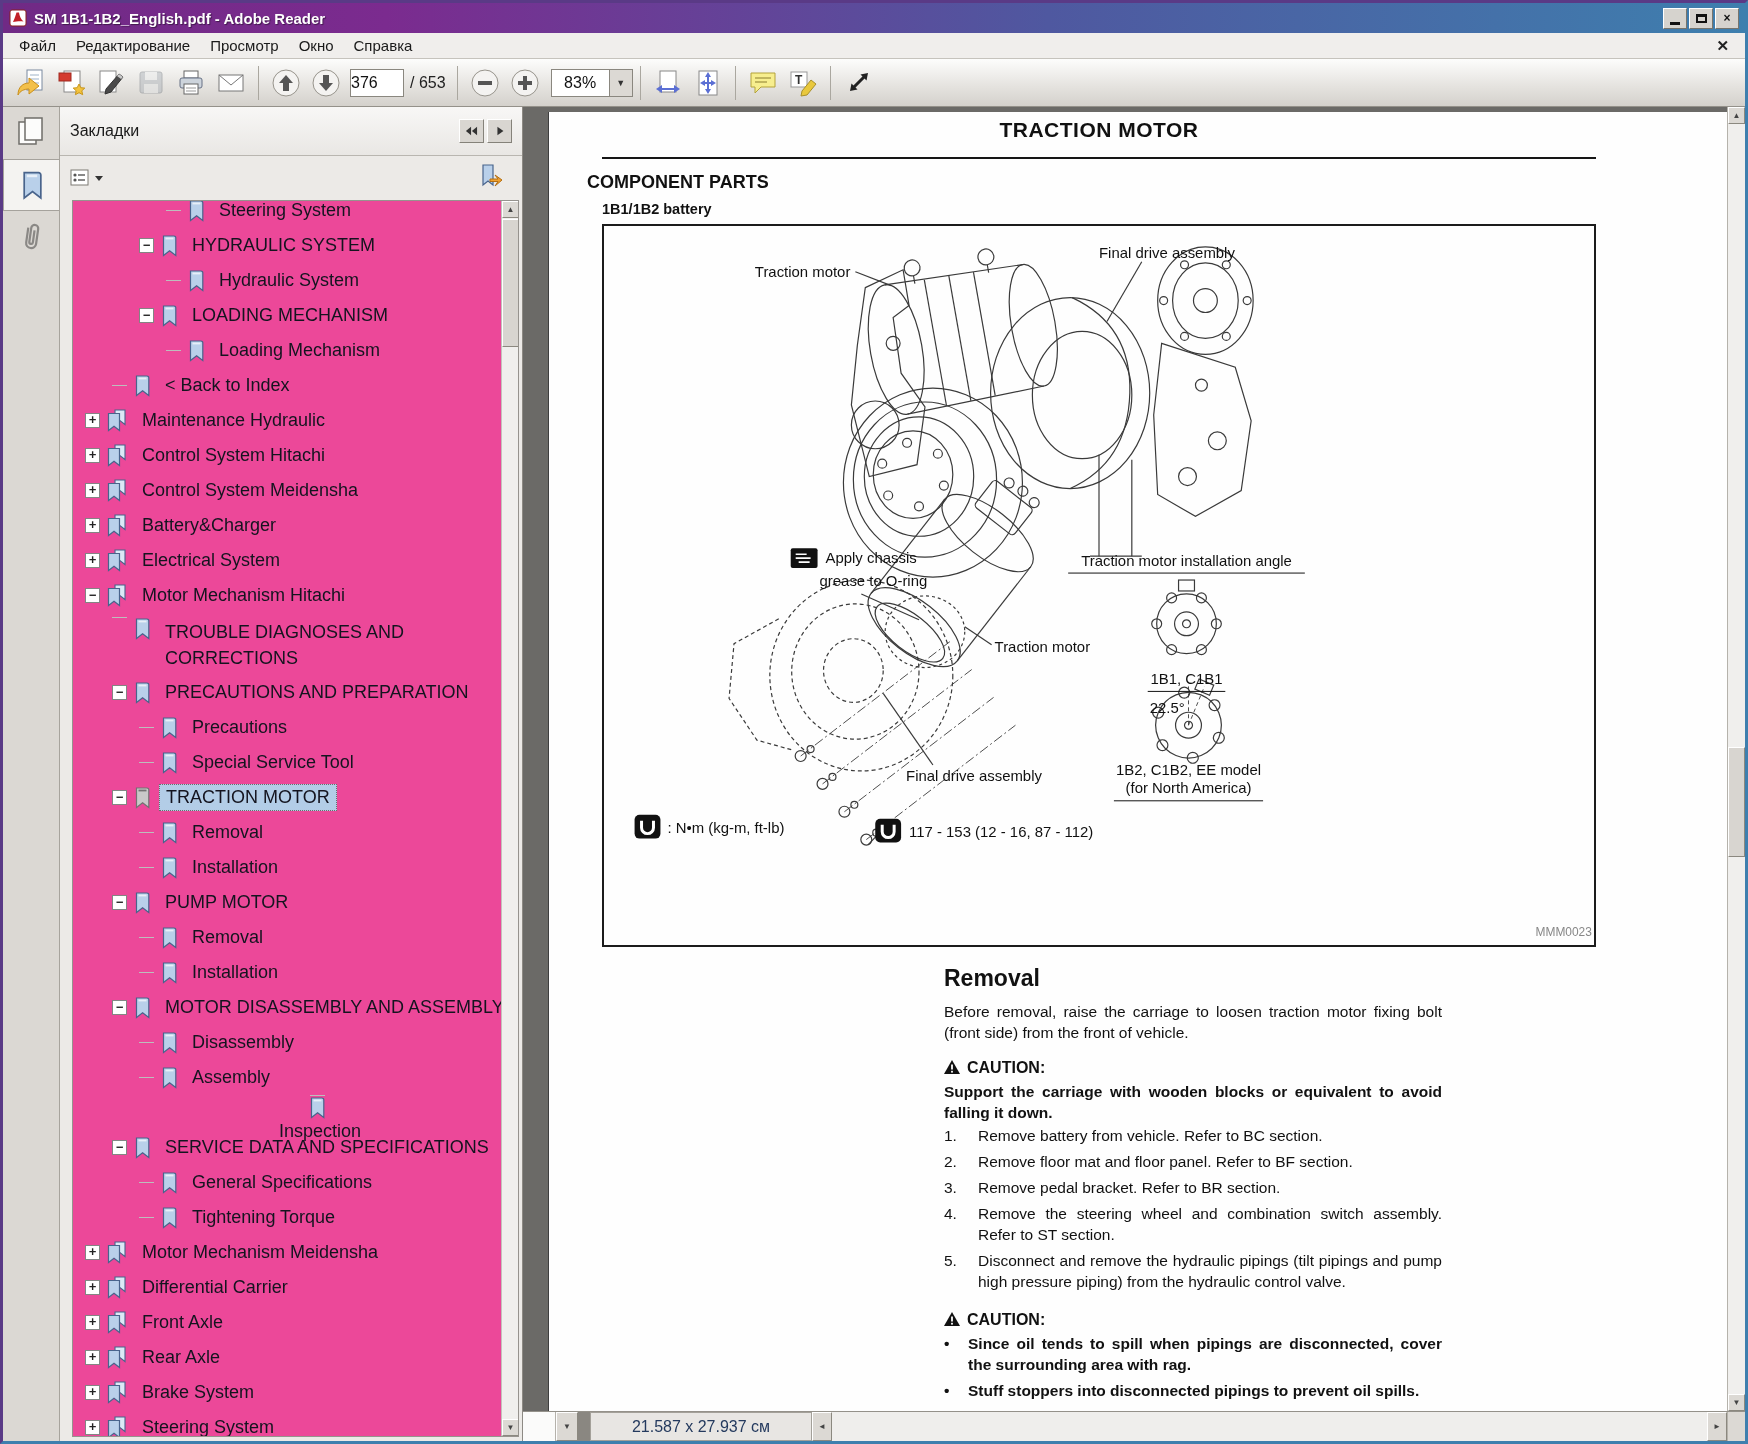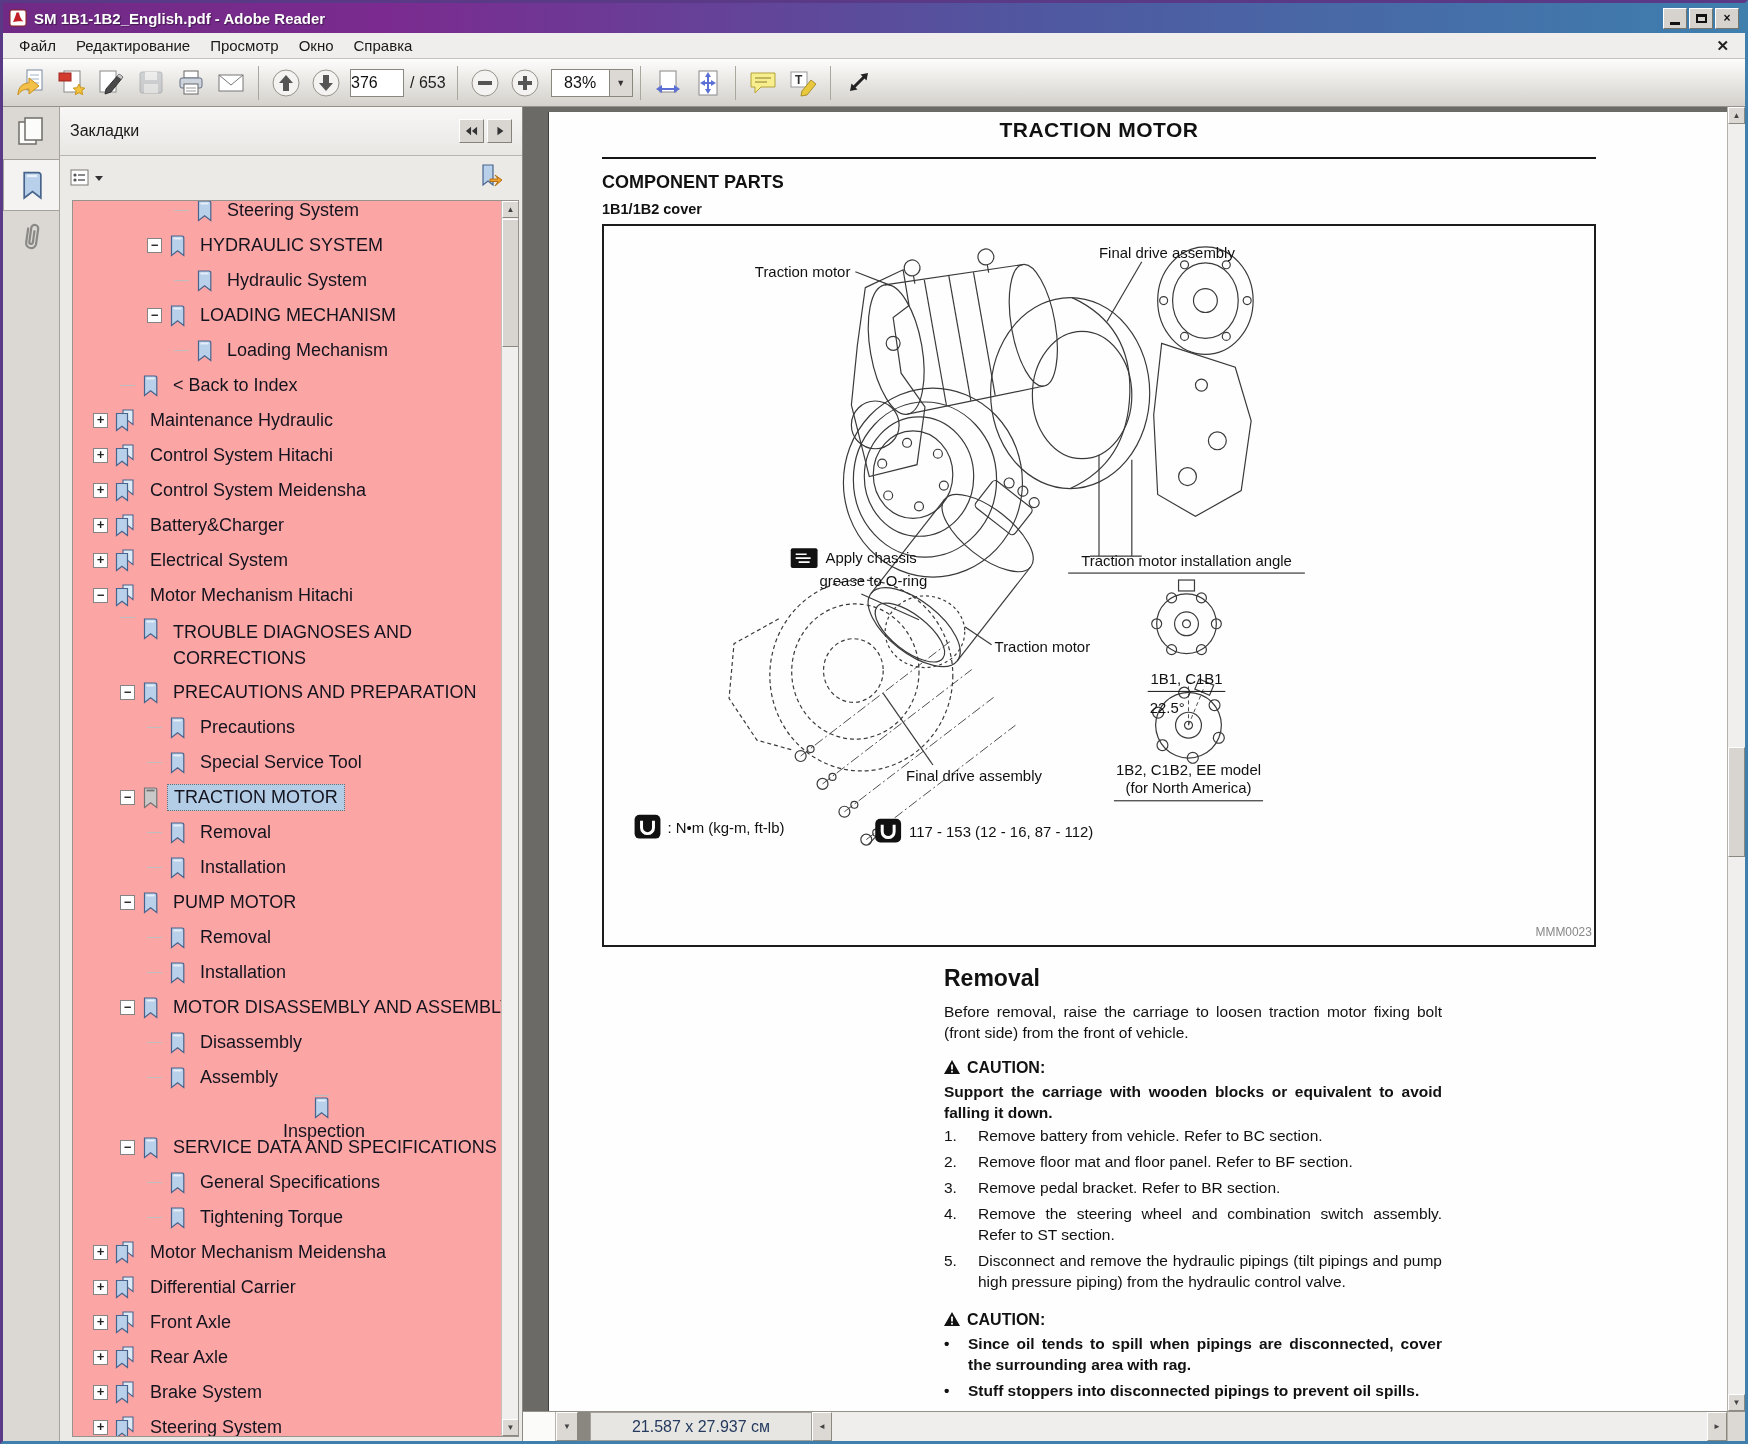--- a/index.html
+++ b/index.html
@@ -53,22 +53,22 @@
   
   .bookmarks { width:463px; background:#eceae7; border-right:1px solid #8d8a84; flex:none; position:relative; }
   .bm-header { height:49px; background:linear-gradient(#f8f7f6,#e9e7e4); border-bottom:1px solid #b9b6b0;
                display:flex; align-items:center; padding:0 10px; }
   .bm-title { font-size:16px; color:#1a1a1a; flex:1; }
   .navbtn { width:25px; height:24px; background:#d9d6d1; border:1px solid; border-color:#fff #85827a #85827a #fff;
             display:flex; align-items:center; justify-content:center; margin-left:3px; }
   .bm-options { height:43px; display:flex; align-items:center; padding:0 18px 0 10px; }
   .opt-spacer { flex:1; }
 
-  .tree-box { position:absolute; left:12px; right:3px; top:93px; bottom:4px; background:#fca5a5;
-              border:1px solid #96938e; overflow:hidden; padding:6px 17px 0 8px; }
+  .tree-box { position:absolute; left:12px; right:3px; top:93px; bottom:4px; background:#ec4899;
+              border:1px solid #96938e; overflow:hidden; padding:6px 17px 0 0; }
   .tree { display:flex; flex-direction:column; }
   .tree-item { display:flex; align-items:center; height:35px; flex:none; cursor:default; }
   .tree-item.cut-top { margin-top:-14px; }
   .tree-item.wrap { height:62px; align-items:flex-start; padding-top:4px; }
   .tree-item.wrap .bm-label { white-space:normal; width:272px; line-height:26px; }
   .expander { width:15px; height:15px; border:1px solid #848484; background:#fff; color:#222;
               font:bold 12px/12px "DejaVu Sans Mono",monospace; text-align:center; flex:none; margin-right:5px; }
   .stub { width:15px; height:1px; background:#bdbdbd; flex:none; margin-right:5px; }
   .bm-icon { flex:none; margin-right:7px; display:flex; }
   .bm-label { font-size:18px; color:#14141f; white-space:nowrap; padding:2px 6px; }
@@ -84,21 +84,21 @@
   
   .docarea { flex:1; display:flex; flex-direction:column; min-width:0; }
   .docview { flex:1; position:relative; background:#6b6a67; overflow:hidden; }
   .pdfpage { position:absolute; left:25px; top:5px; right:18px; bottom:0; background:#fefefe;
              border-left:1px solid #3e3e3e; overflow:hidden; color:#111; }
   .doc-vscroll { position:absolute; top:0; right:0; bottom:0; width:18px; background:#f0efed; border-left:1px solid #b5b2ab; }
 
   .pdf-title { position:absolute; top:6px; left:53px; width:994px; text-align:center;
                font-size:21px; font-weight:bold; letter-spacing:.5px; }
   .pdf-rule { position:absolute; top:45px; left:53px; width:994px; height:2px; background:#161616; }
-  .pdf-h2 { position:absolute; top:60px; left:53px; font-size:18px; font-weight:bold; }
+  .pdf-h2 { position:absolute; top:60px; left:38px; font-size:18px; font-weight:bold; }
   .pdf-h3 { position:absolute; top:89px; left:53px; font-size:14.5px; font-weight:bold; }
   .figure { position:absolute; top:112px; left:53px; width:994px; height:723px; border:2px solid #1c1c1c; }
 
   .removal { position:absolute; left:395px; top:856px; width:498px; font-size:15.5px; line-height:21px; }
   .removal h1 { font-size:23px; font-weight:bold; margin-bottom:12px; }
   .removal p { text-align:justify; margin-bottom:14px; }
   .caution-row { display:flex; align-items:center; gap:7px; font-weight:bold; font-size:16px; margin-bottom:3px; }
   .caution-text { font-weight:bold; text-align:justify; margin-bottom:2px; }
   .step, .bullet { display:flex; margin-bottom:5px; }
   .step .num, .bullet .num { width:34px; flex:none; }
@@ -757,21 +757,21 @@
         </div>
       </div>
     </div>
 
     <div class="docarea">
       <div class="docview">
         <div class="pdfpage">
           <div class="pdf-title">TRACTION MOTOR</div>
           <div class="pdf-rule"></div>
           <div class="pdf-h2">COMPONENT PARTS</div>
-          <div class="pdf-h3">1B1/1B2 cover</div>
+          <div class="pdf-h3">1B1/1B2 battery</div>
 
           <div class="figure">
             <svg width="100%" height="100%" viewBox="0 0 994 723">
 
               <g stroke="#3a3a3a" fill="none" stroke-width="1.2">
 
                 <g transform="translate(362,112) rotate(-10)">
                   <ellipse cx="-70" cy="0" rx="26" ry="66"></ellipse>
                   <ellipse cx="70" cy="0" rx="22" ry="62"></ellipse>
                   <line x1="-70" y1="-66" x2="70" y2="-62"></line>

